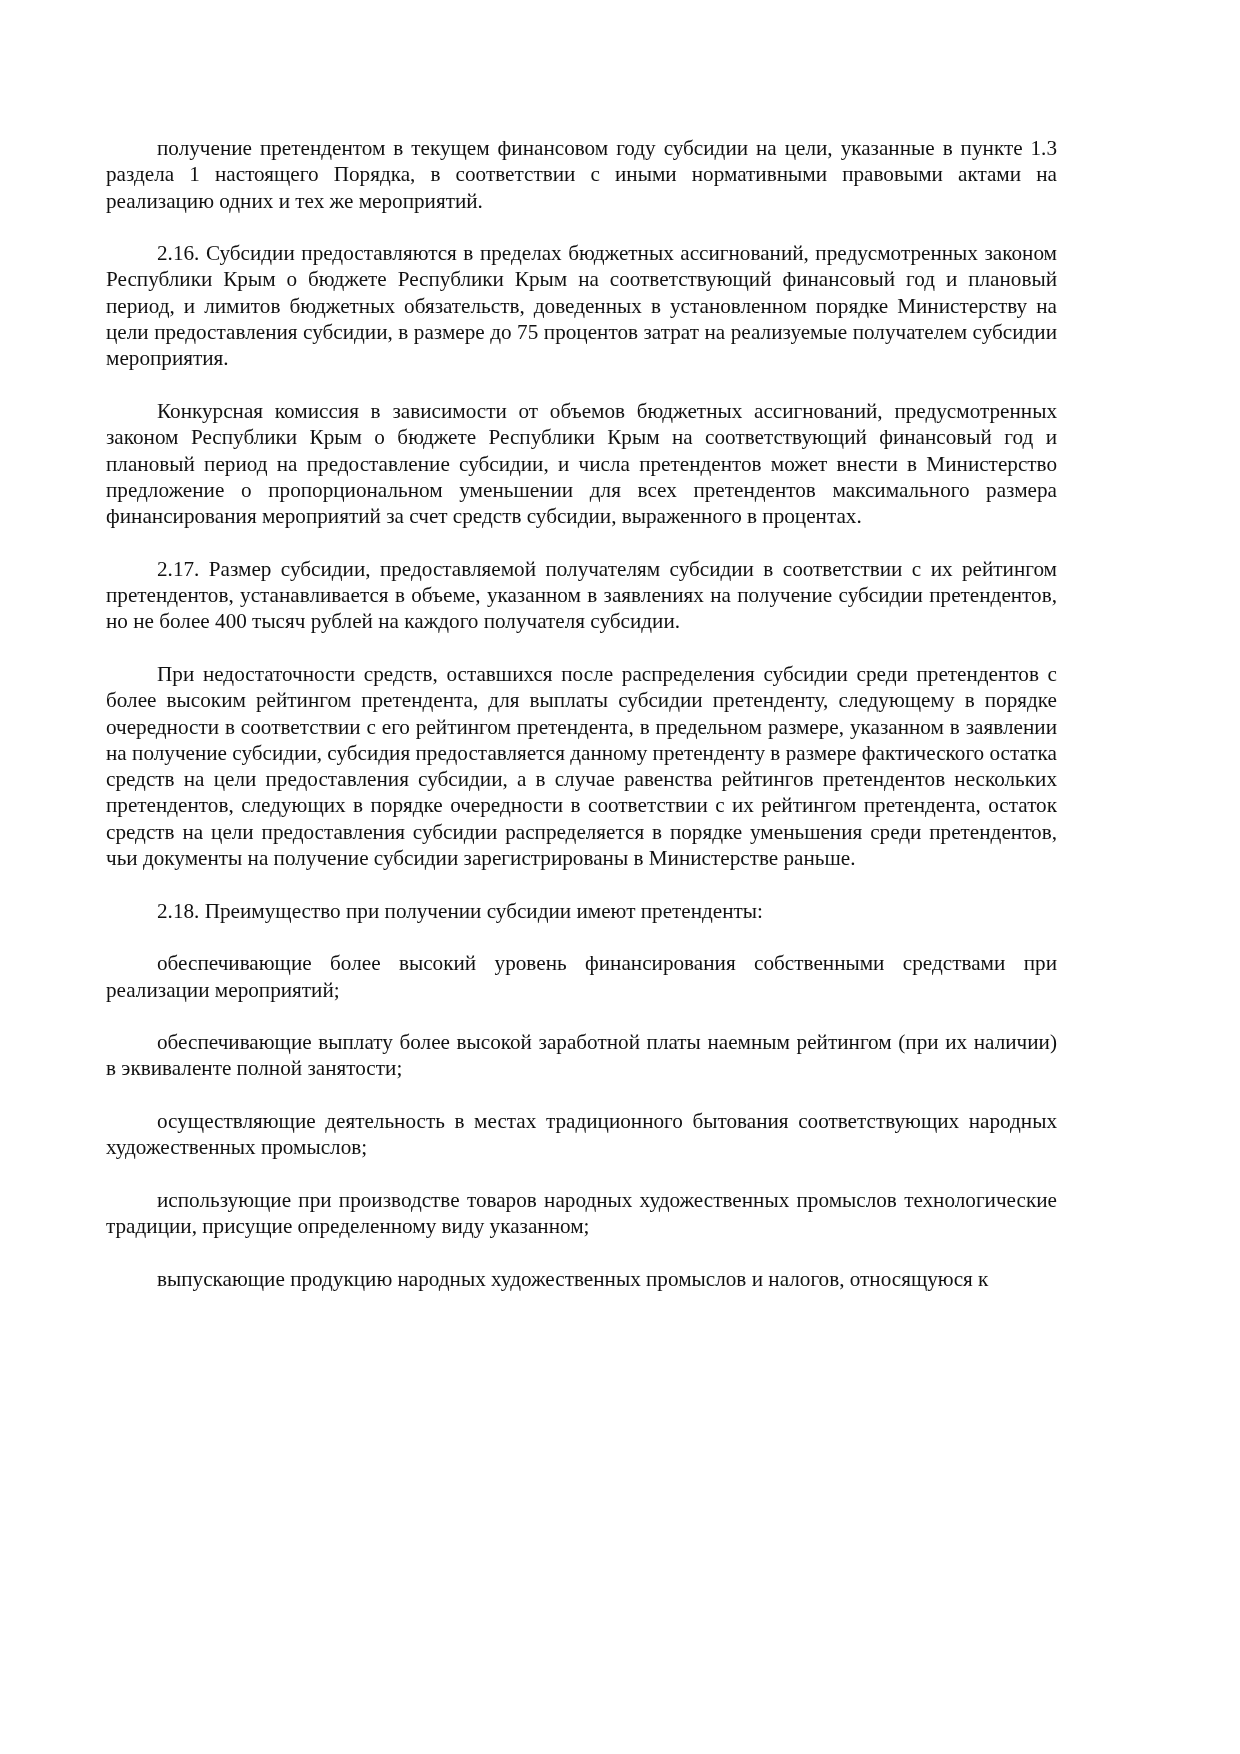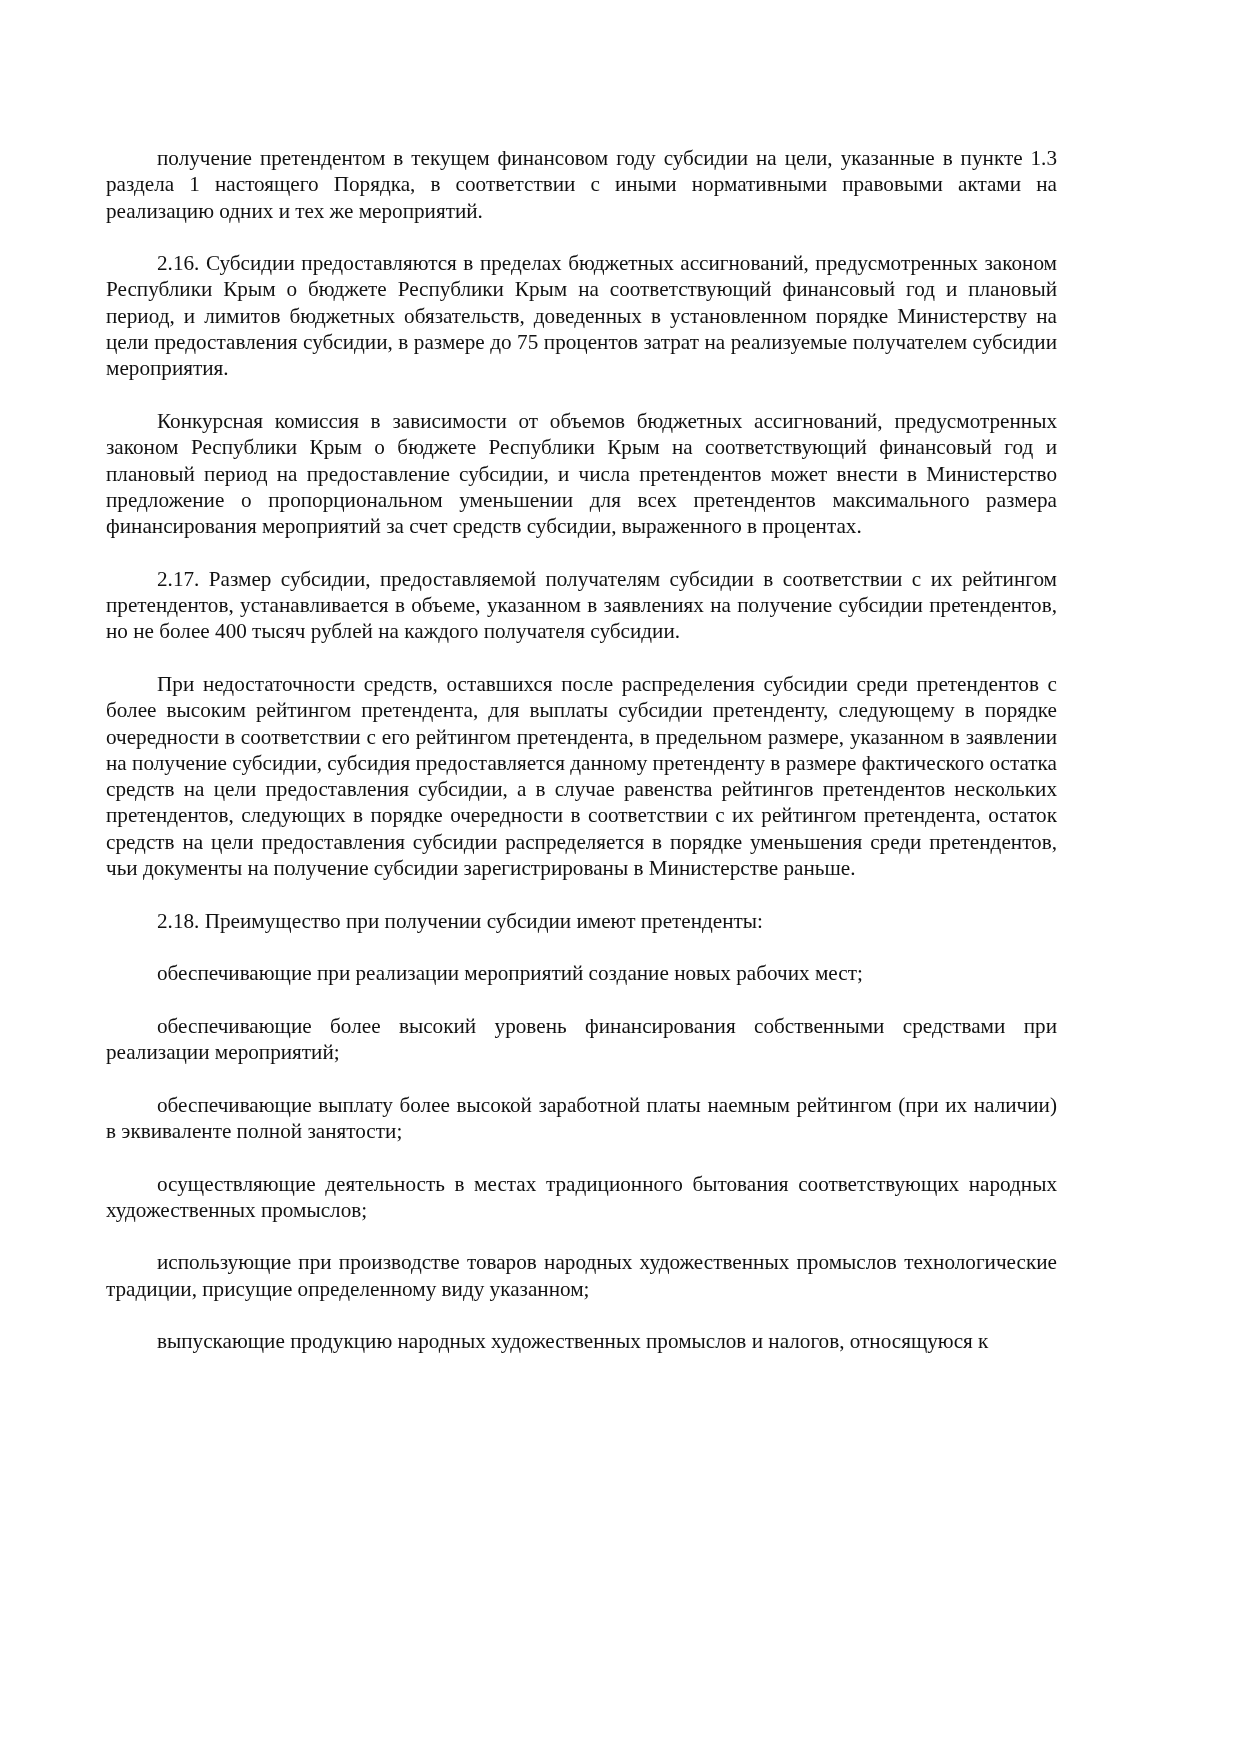--- a/index.html
+++ b/index.html
@@ -9,21 +9,21 @@
     }
     body {
       width: 1240px;
       height: 1754px;
       position: relative;
       overflow: hidden;
     }
     .page {
       position: absolute;
       left: 106px;
-      top: 145px;
+      top: 135px;
       width: 951px;
       font-family: "Liberation Serif", "DejaVu Serif", serif;
       font-size: 21.2px;
       line-height: 26.3px;
       color: #111111;
     }
     .para {
       margin: 0 0 26.3px 0;
       text-align: justify;
       text-indent: 51px;
@@ -36,19 +36,18 @@
 </head>
 <body>
 
 <div class="page">
   <p class="para continuation">получение претендентом в текущем финансовом году субсидии на цели, указанные в пункте 1.3 раздела 1 настоящего Порядка, в соответствии с иными нормативными правовыми актами на реализацию одних и тех же мероприятий.</p>
   <p class="para">2.16. Субсидии предоставляются в пределах бюджетных ассигнований, предусмотренных законом Республики Крым о бюджете Республики Крым на соответствующий финансовый год и плановый период, и лимитов бюджетных обязательств, доведенных в установленном порядке Министерству на цели предоставления субсидии, в размере до 75 процентов затрат на реализуемые получателем субсидии мероприятия.</p>
   <p class="para">Конкурсная комиссия в зависимости от объемов бюджетных ассигнований, предусмотренных законом Республики Крым о бюджете Республики Крым на соответствующий финансовый год и плановый период на предоставление субсидии, и числа претендентов может внести в Министерство предложение о пропорциональном уменьшении для всех претендентов максимального размера финансирования мероприятий за счет средств субсидии, выраженного в процентах.</p>
   <p class="para">2.17. Размер субсидии, предоставляемой получателям субсидии в соответствии с их рейтингом претендентов, устанавливается в объеме, указанном в заявлениях на получение субсидии претендентов, но не более 400 тысяч рублей на каждого получателя субсидии.</p>
   <p class="para">При недостаточности средств, оставшихся после распределения субсидии среди претендентов с более высоким рейтингом претендента, для выплаты субсидии претенденту, следующему в порядке очередности в соответствии с его рейтингом претендента, в предельном размере, указанном в заявлении на получение субсидии, субсидия предоставляется данному претенденту в размере фактического остатка средств на цели предоставления субсидии, а в случае равенства рейтингов претендентов нескольких претендентов, следующих в порядке очередности в соответствии с их рейтингом претендента, остаток средств на цели предоставления субсидии распределяется в порядке уменьшения среди претендентов, чьи документы на получение субсидии зарегистрированы в Министерстве раньше.</p>
   <p class="para">2.18. Преимущество при получении субсидии имеют претенденты:</p>
-  <p class="para">обеспечивающие при реализации мероприятий создание новых рабочих мест;</p>
   <p class="para">обеспечивающие более высокий уровень финансирования собственными средствами при реализации мероприятий;</p>
   <p class="para">обеспечивающие выплату более высокой заработной платы наемным рейтингом (при их наличии) в эквиваленте полной занятости;</p>
   <p class="para">осуществляющие деятельность в местах традиционного бытования соответствующих народных художественных промыслов;</p>
   <p class="para">использующие при производстве товаров народных художественных промыслов технологические традиции, присущие определенному виду указанном;</p>
   <p class="para">выпускающие продукцию народных художественных промыслов и налогов, относящуюся к</p>
 </div>
 
 </body></html>

